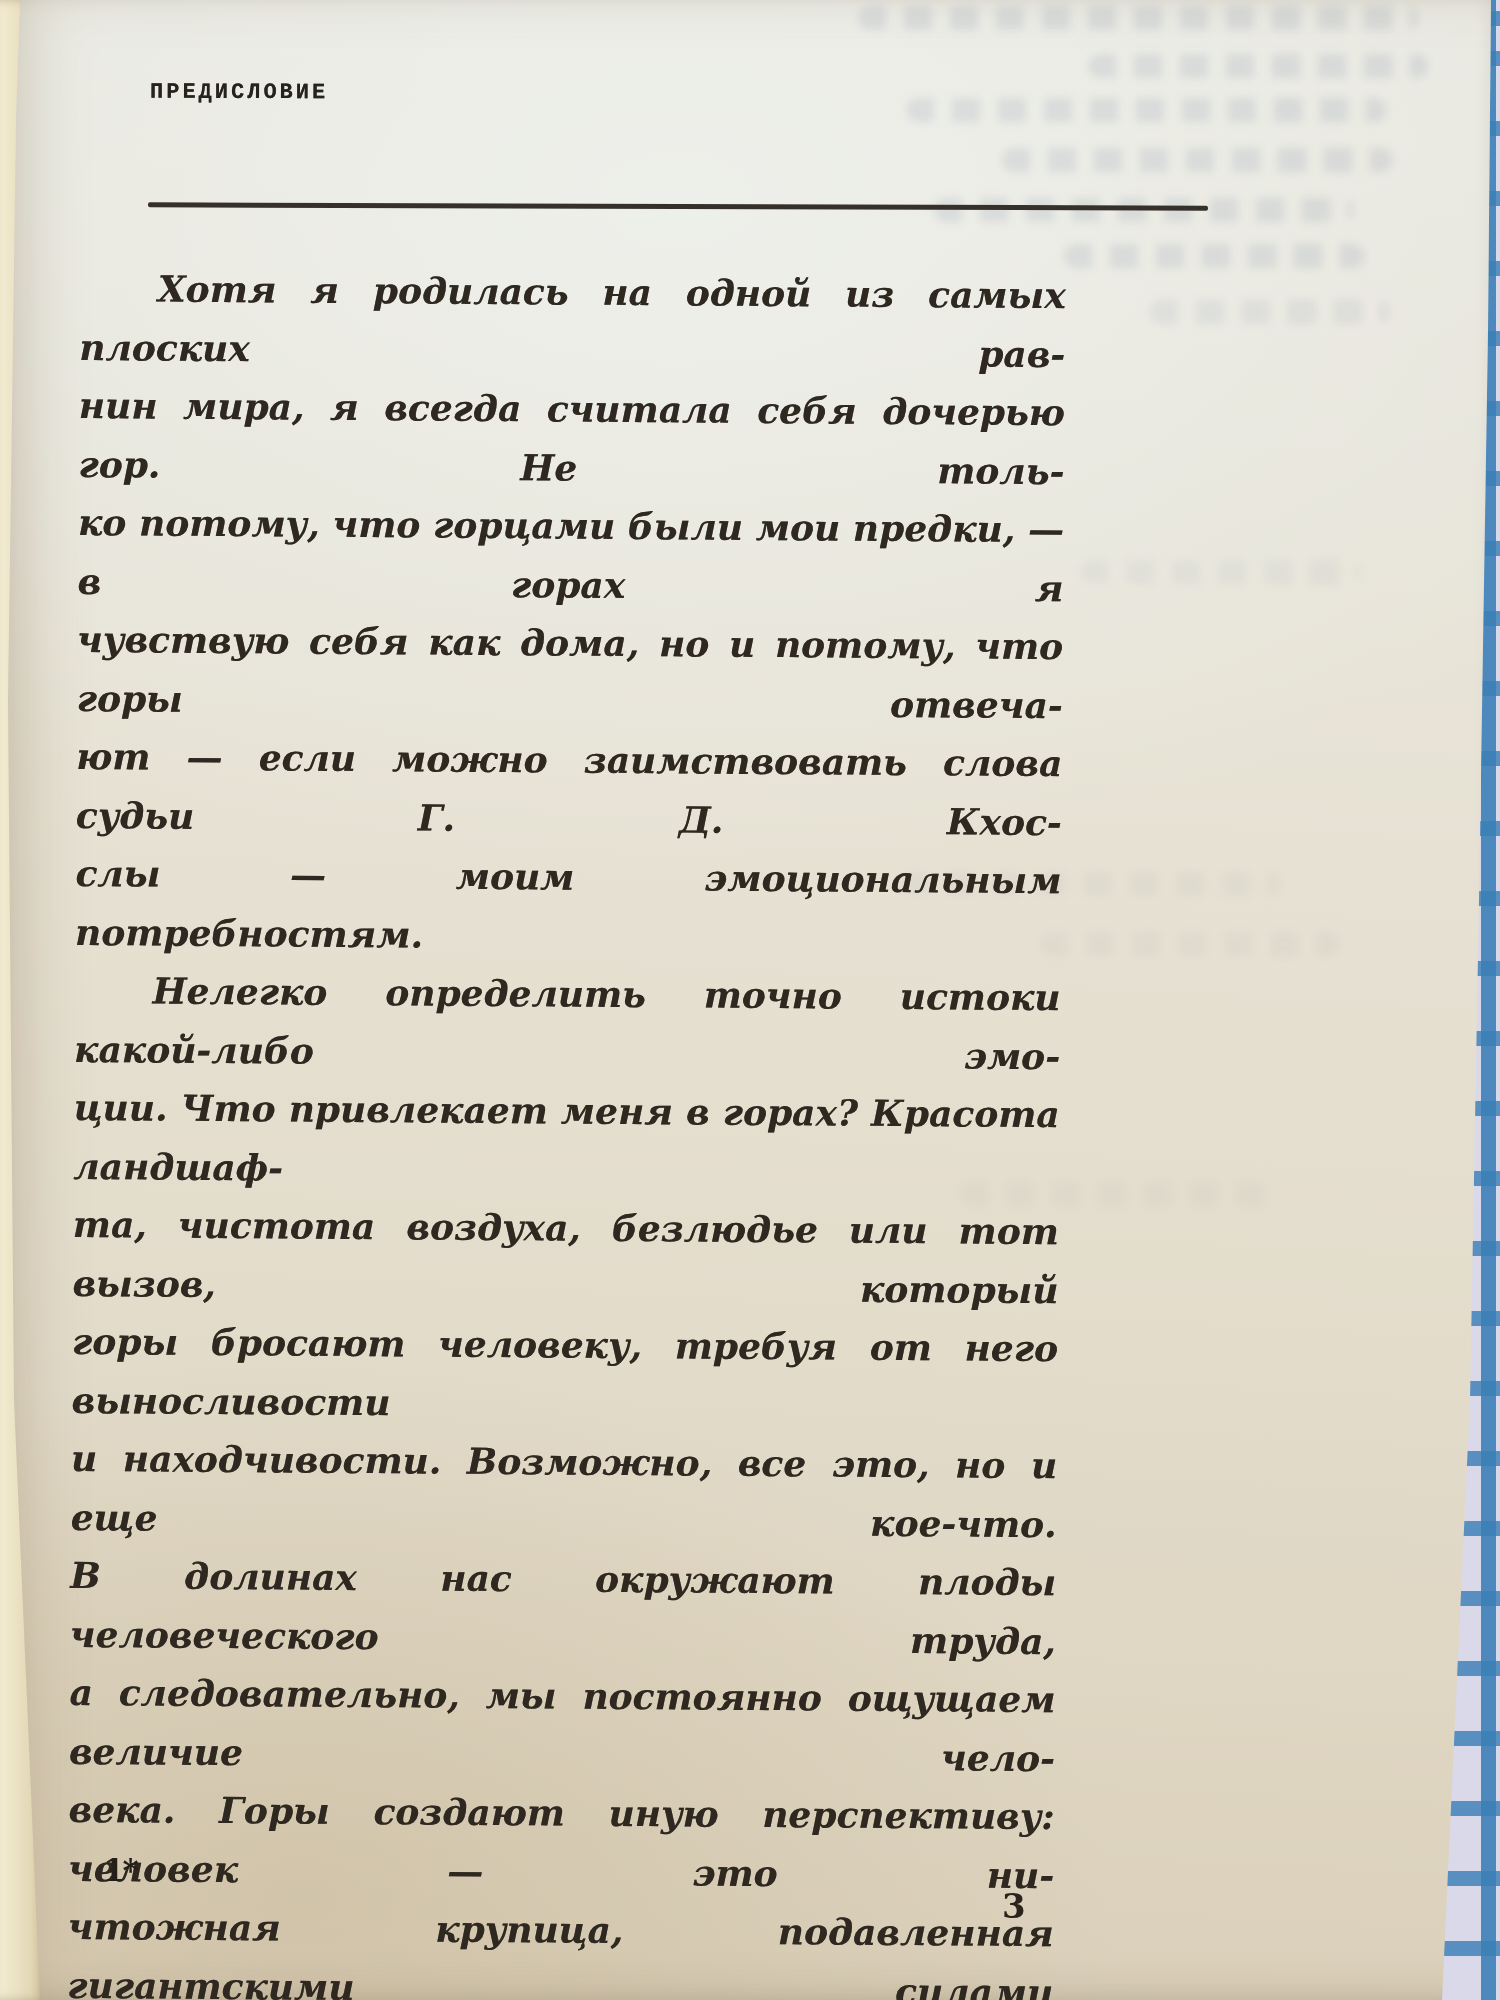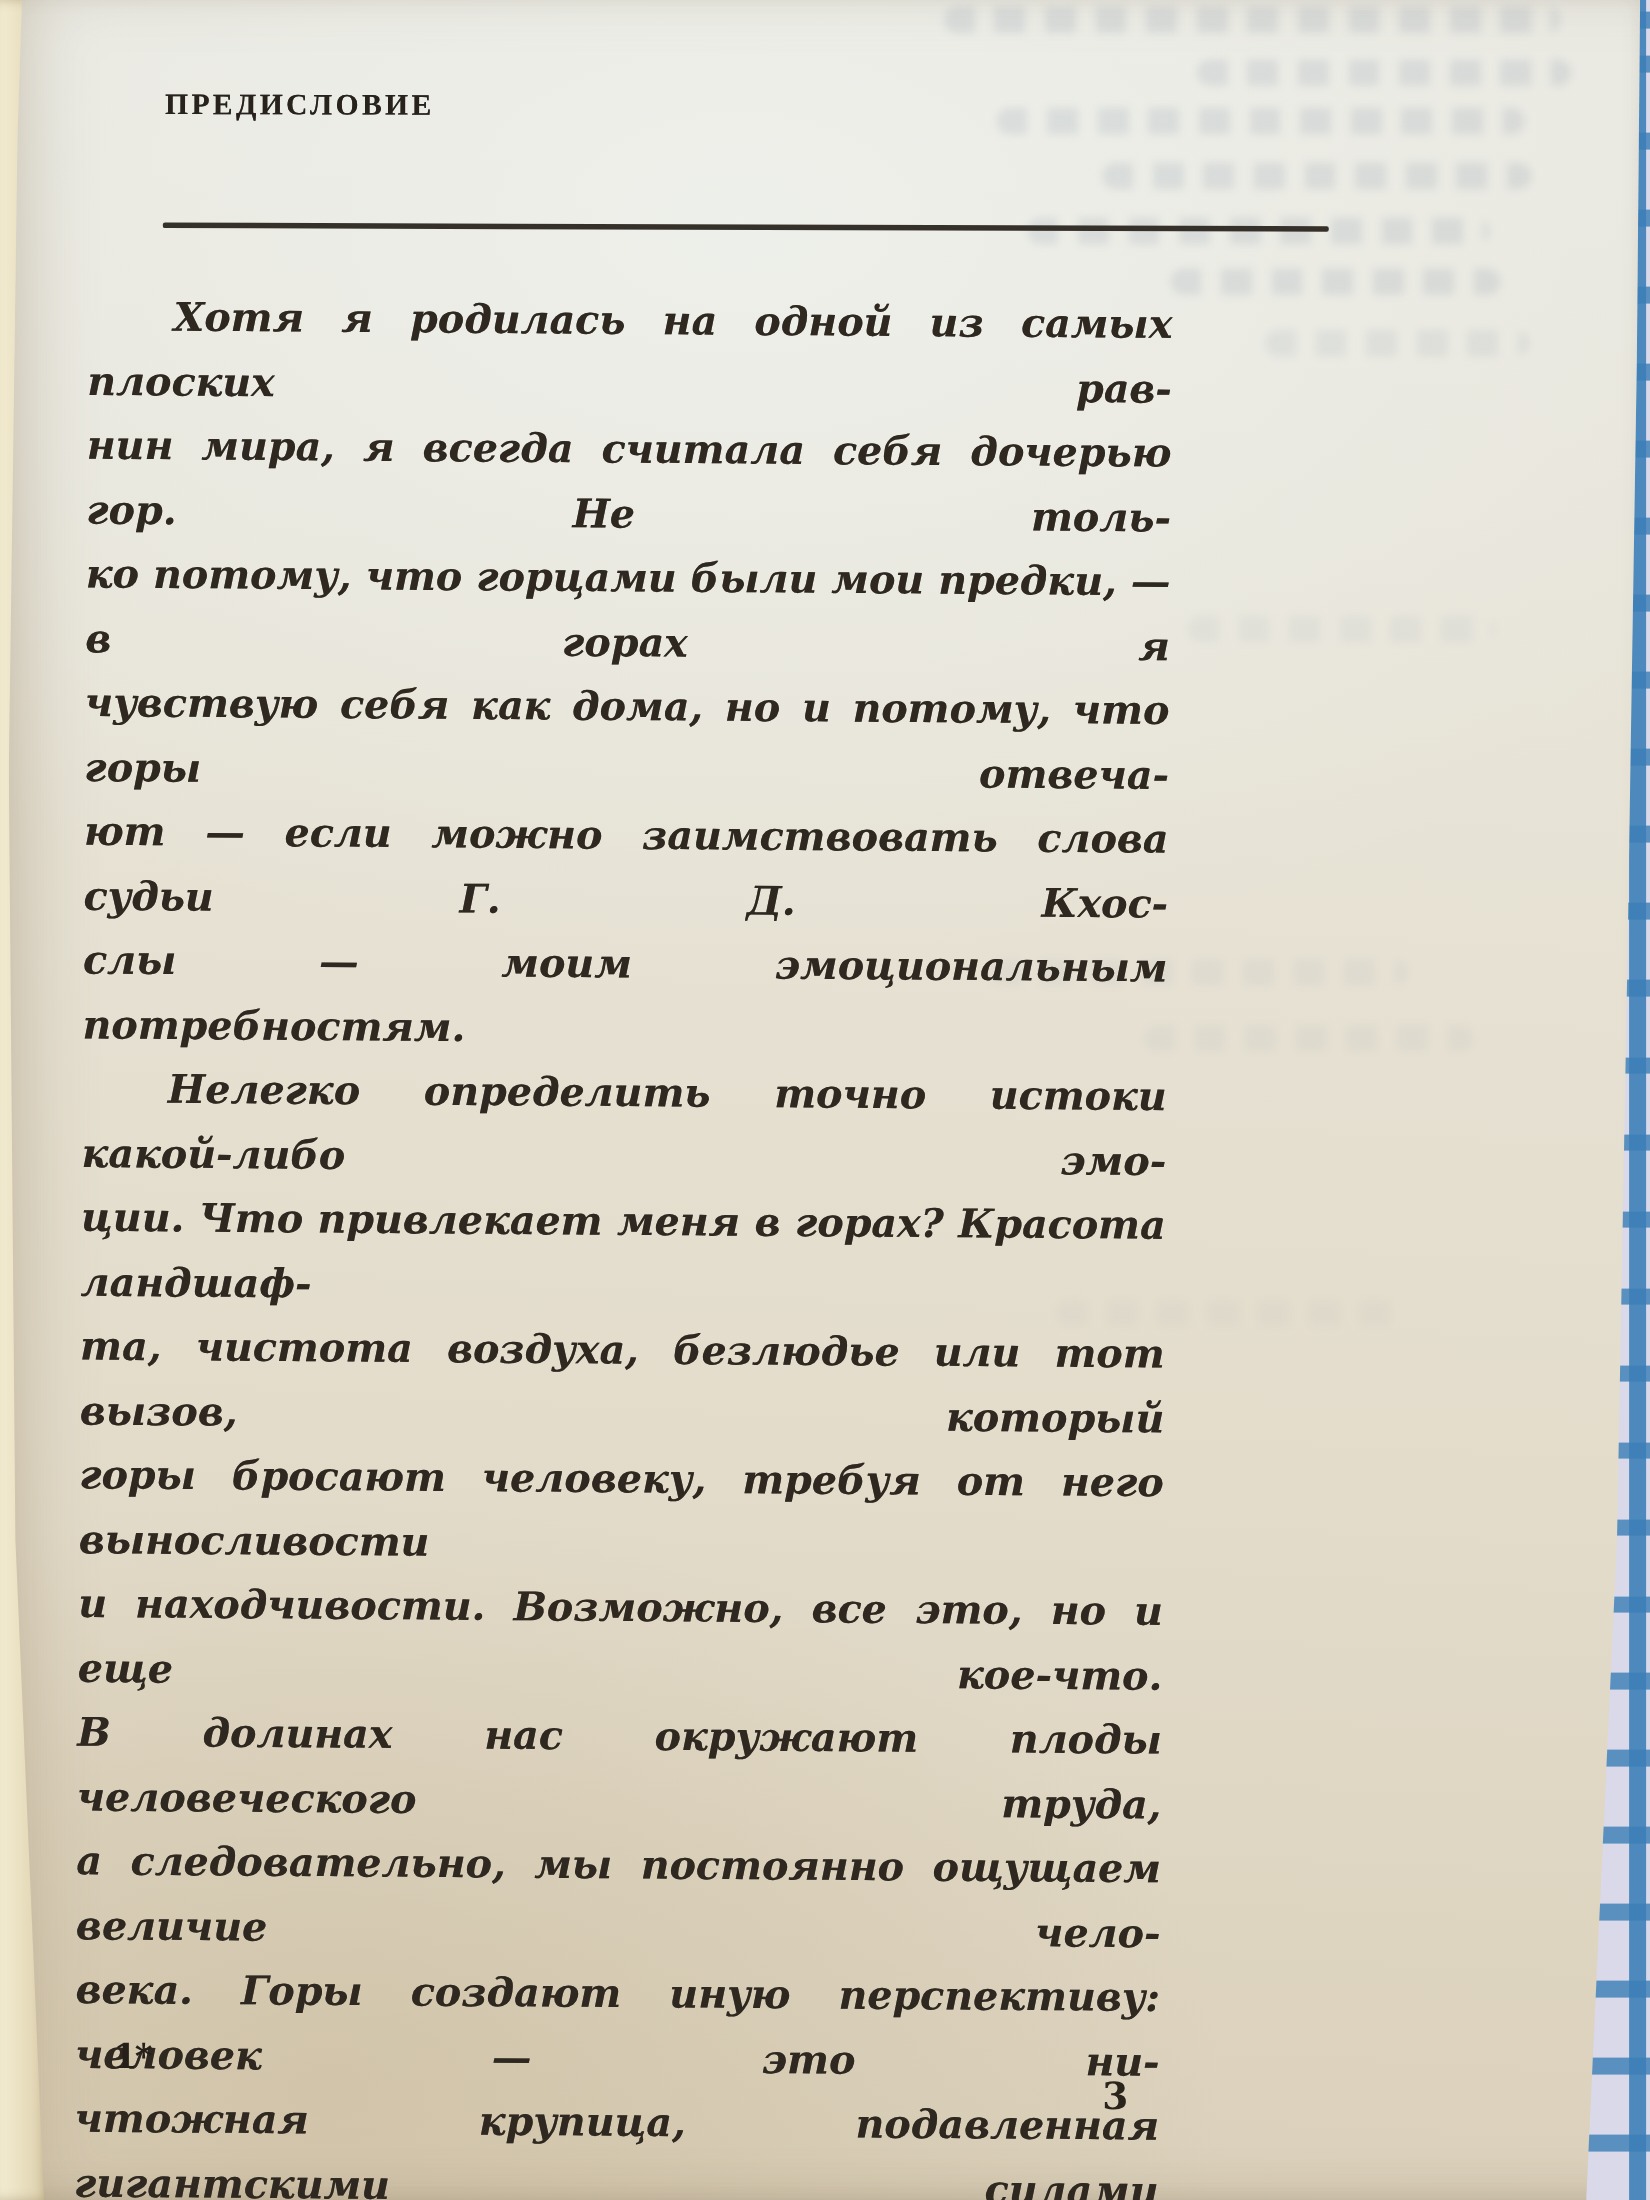--- a/index.html
+++ b/index.html
@@ -37,21 +37,21 @@
 
   
   .ghost{
     position:absolute;height:24px;border-radius:12px;
     background:repeating-linear-gradient(90deg, rgba(104,122,150,.55) 0 28px, rgba(104,122,150,0) 28px 46px);
     filter:blur(4px);opacity:.26;
   }
 
   .heading{
     position:absolute;left:150px;top:80px;
-    font-family:Liberation Serif, serif;font-weight:700;font-size:27px;
+    font-family:Liberation Mono, monospace;font-weight:700;font-size:22px;
     letter-spacing:3px;color:#27221c;transform:rotate(.15deg);
     text-shadow:0 0 .6px rgba(39,34,28,.7);
   }
   .rule{
     position:absolute;left:148px;top:204px;width:1060px;height:5px;
     background:#35302a;transform:rotate(.18deg);border-radius:2px;
   }
 
   .text-column{
     position:absolute;left:80px;top:259px;width:986px;

